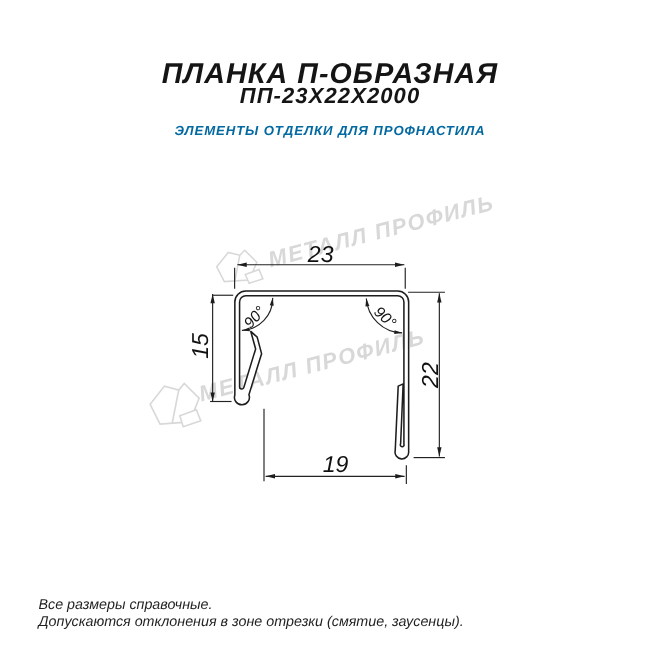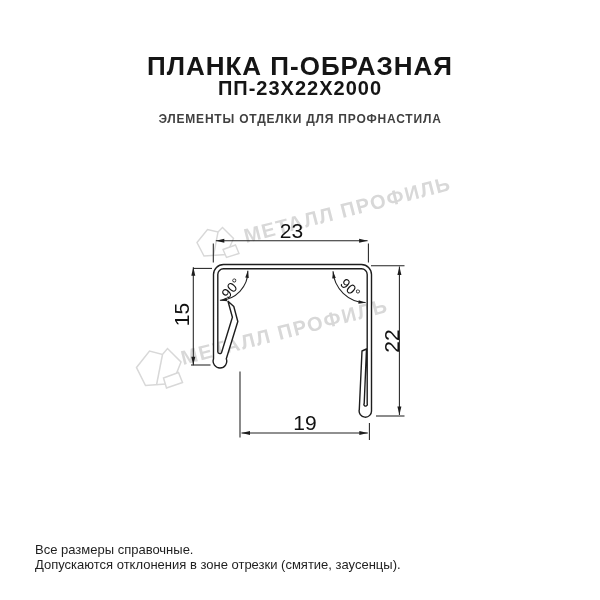--- a/index.html
+++ b/index.html
@@ -1,27 +1,27 @@
 <!DOCTYPE html>
 <html><head>
 <meta charset="utf-8">
 <style>
   html,body{margin:0;padding:0;background:#ffffff;}
   body{
     width:600px;height:600px;position:relative;overflow:hidden;
     font-family:"Liberation Sans", sans-serif;
   }
-  .stage{position:absolute;inset:0;width:600px;height:600px;}
+  .stage{position:absolute;inset:0;width:600px;height:600px;font-style:italic;}
   .hdr{
     position:absolute;left:0;width:600px;text-align:center;
     color:#151515;font-weight:700;white-space:nowrap;
   }
   .hdr.l1{top:51px;font-size:26px;letter-spacing:1px;}
   .hdr.l2{top:77px;font-size:20px;letter-spacing:1px;}
-  .hdr.sub{top:112px;font-size:12px;letter-spacing:0.8px;color:#404040;}
+  .hdr.sub{top:112px;font-size:12px;letter-spacing:0.8px;color:#0369a1;}
   .foot{
     position:absolute;left:35px;color:#1f1f1f;font-size:13px;white-space:nowrap;
   }
   .foot.f1{top:542px;}
   .foot.f2{top:557px;}
   svg{position:absolute;left:0;top:0;}
   svg text{font-family:"Liberation Sans", sans-serif;}
   .dimtxt{font-size:21px;fill:#111111;}
   .angtxt{font-size:14px;fill:#111111;}
   .wmtxt{font-size:20px;font-weight:700;letter-spacing:1.5px;fill:#d8d8d8;}

